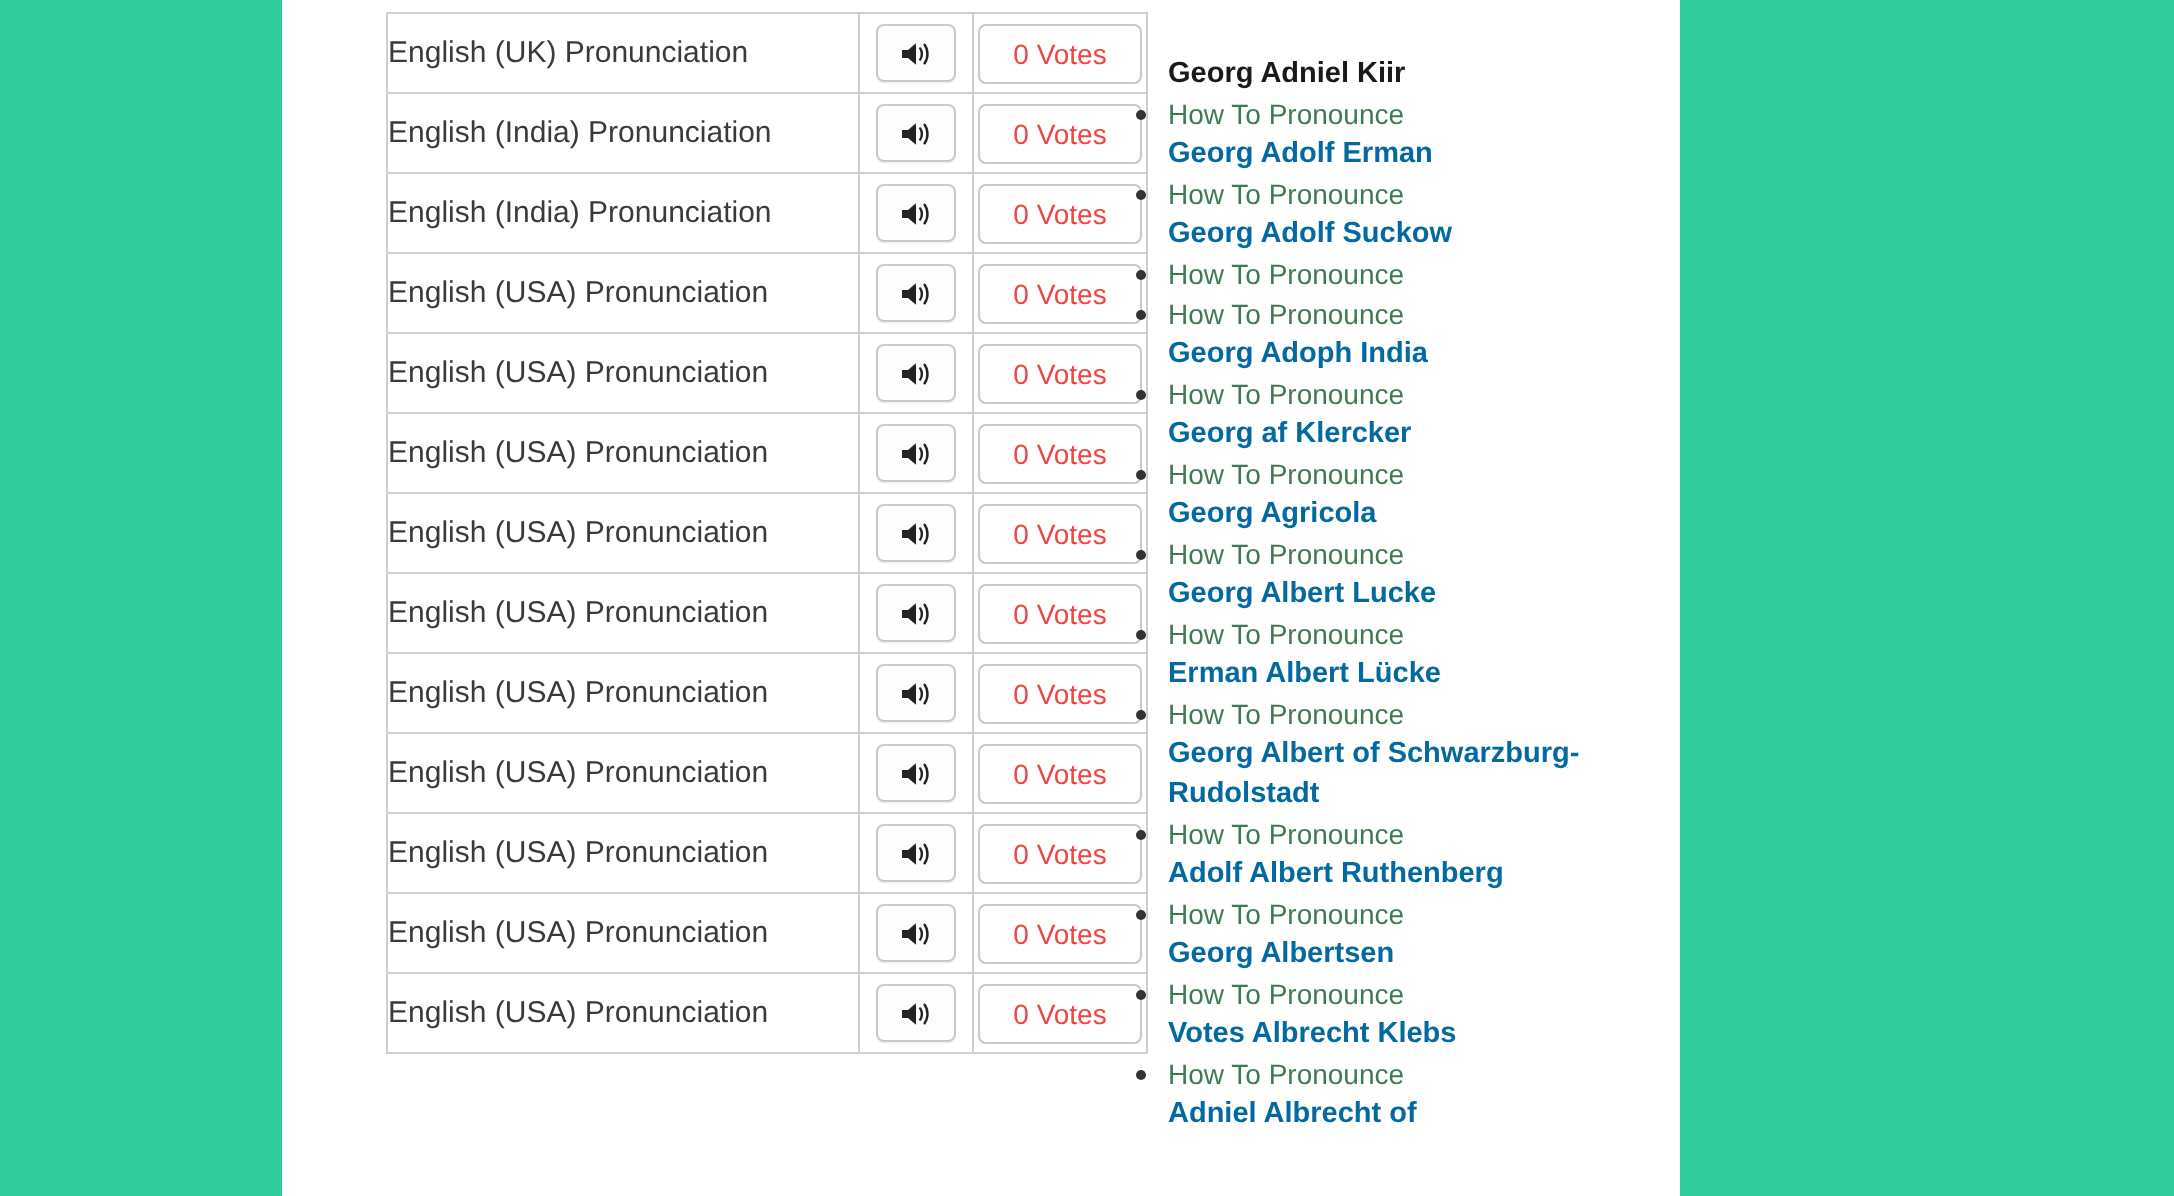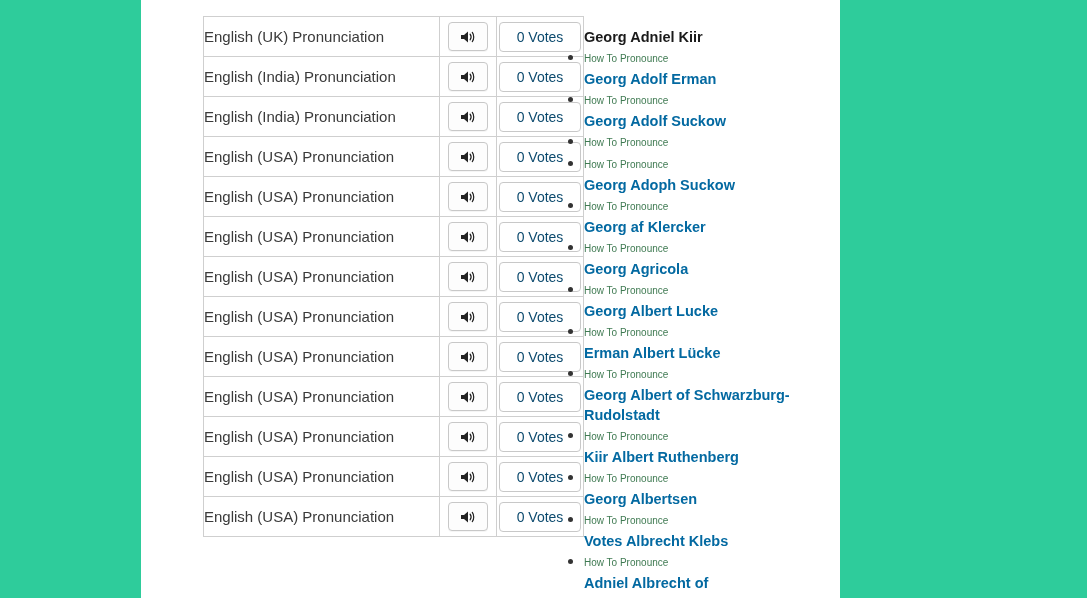--- a/index.html
+++ b/index.html
@@ -39,21 +39,21 @@
   
   .table-col {
     width: 425px;
     padding-left: 46px;
     box-sizing: border-box;
   }
   table.pron-table {
     border-collapse: collapse;
     width: 377px;
     table-layout: fixed;
-    margin: 16px;
+    margin: 6px;
   }
   table.pron-table td {
     border: 1px solid #cfcfcf;
     padding: 0;
     vertical-align: middle;
     height: 39px;
   }
   td.lang-cell {
     width: 235px;
     padding-left: 0px;
@@ -89,21 +89,21 @@
   .votes-box {
     display: inline-flex;
     align-items: center;
     justify-content: center;
     width: 80px;
     height: 28px;
     border: 1px solid #c8c8c8;
     border-radius: 4px;
     background: #ffffff;
     font-size: 14px;
-    color: #0c4a6e;
+    color: #ef4444;
   }
   
   .list-col {
     width: 274px;
     padding-top: 0;
     box-sizing: border-box;
     margin-top: 27px;
   }
   ul.pron-list {
     list-style: none;
@@ -123,21 +123,21 @@
     left: 2px;
     top: 8px;
     width: 5px;
     height: 5px;
     border-radius: 50%;
     background: #333;
   }
   ul.pron-list li .how {
     color: #3f7a52;
     text-decoration: none;
-    font-size: 10px;
+    font-size: 14px;
   }
   ul.pron-list li .name {
     display: block;
     font-weight: bold;
     color: #0369a1;
     font-size: 14.5px;
     line-height: 20px;
   }
   .list-head-name {
     display: block;
@@ -330,27 +330,27 @@
             </tbody>
         </table>
       </div>
 
       <div class="list-col">
         <span class="list-head-name">Georg Adniel Kiir</span>
         <ul class="pron-list" id="related-items">
             <li class="bulleted"><a class="how" href="#">How To Pronounce</a><span class="name">Georg Adolf Erman</span></li>
             <li class="bulleted"><a class="how" href="#">How To Pronounce</a><span class="name">Georg Adolf Suckow</span></li>
             <li class="bulleted"><a class="how" href="#">How To Pronounce</a></li>
-            <li class="bulleted"><a class="how" href="#">How To Pronounce</a><span class="name">Georg Adoph Suckow</span></li>
+            <li class="bulleted"><a class="how" href="#">How To Pronounce</a><span class="name">Georg Adoph India</span></li>
             <li class="bulleted"><a class="how" href="#">How To Pronounce</a><span class="name">Georg af Klercker</span></li>
             <li class="bulleted"><a class="how" href="#">How To Pronounce</a><span class="name">Georg Agricola</span></li>
             <li class="bulleted"><a class="how" href="#">How To Pronounce</a><span class="name">Georg Albert Lucke</span></li>
             <li class="bulleted"><a class="how" href="#">How To Pronounce</a><span class="name">Erman Albert Lücke</span></li>
             <li class="bulleted"><a class="how" href="#">How To Pronounce</a><span class="name">Georg Albert of Schwarzburg-Rudolstadt</span></li>
-            <li class="bulleted"><a class="how" href="#">How To Pronounce</a><span class="name">Kiir Albert Ruthenberg</span></li>
+            <li class="bulleted"><a class="how" href="#">How To Pronounce</a><span class="name">Adolf Albert Ruthenberg</span></li>
             <li class="bulleted"><a class="how" href="#">How To Pronounce</a><span class="name">Georg Albertsen</span></li>
             <li class="bulleted"><a class="how" href="#">How To Pronounce</a><span class="name">Votes Albrecht Klebs</span></li>
             <li class="bulleted"><a class="how" href="#">How To Pronounce</a><span class="name">Adniel Albrecht of</span></li>
           </ul>
       </div>
 
     </div>
   </div>
 </div>
 

